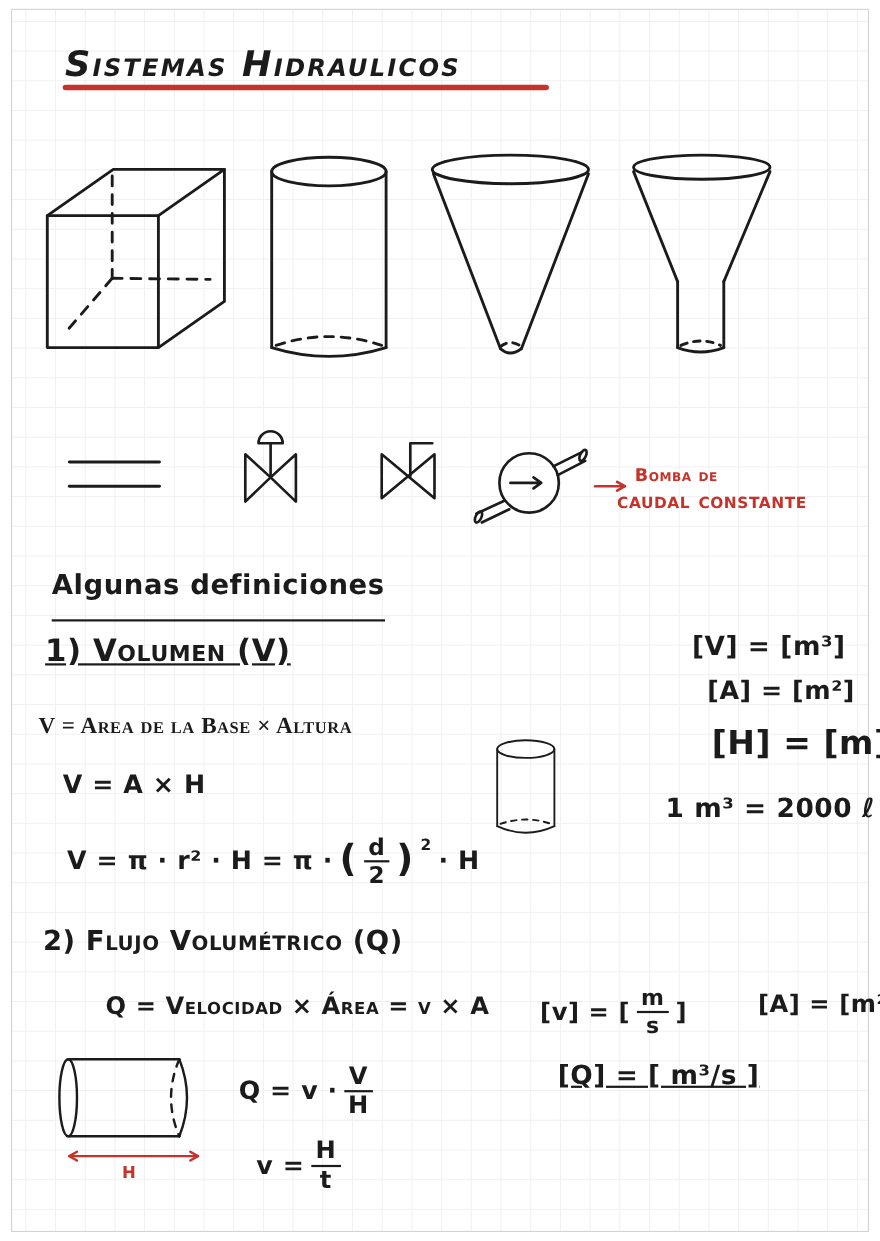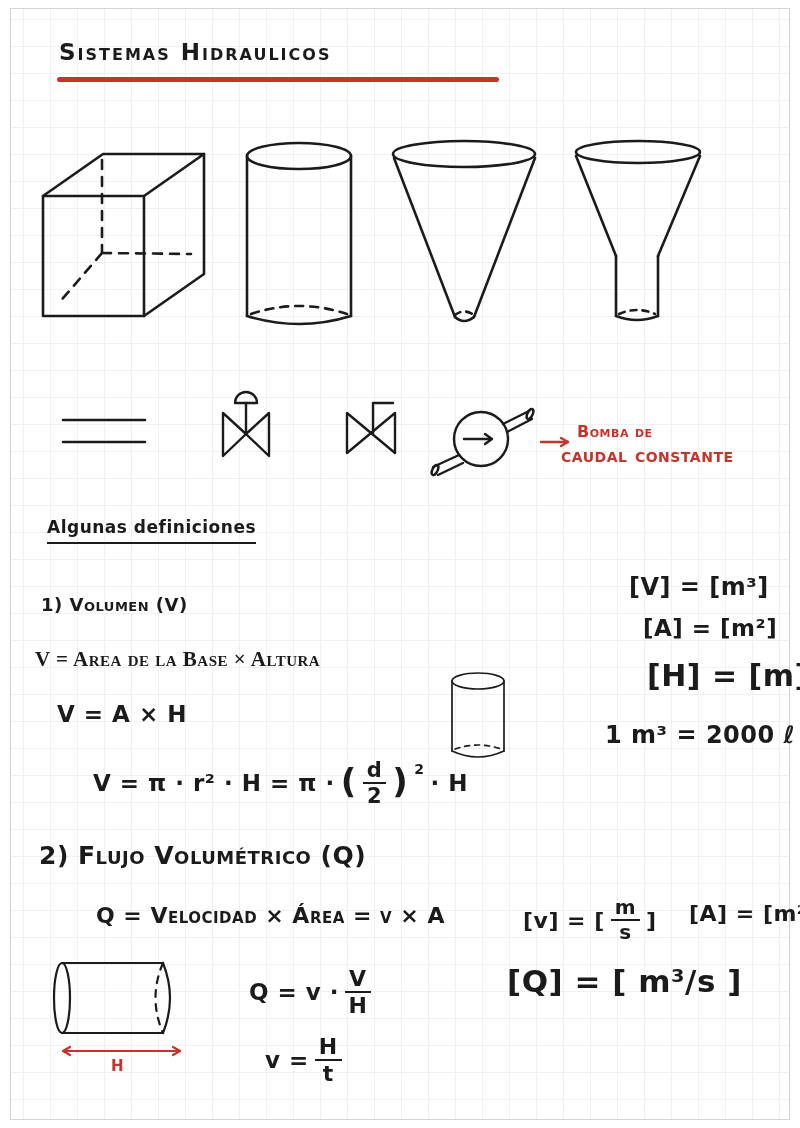--- a/index.html
+++ b/index.html
@@ -18,26 +18,26 @@
   .abs{position:absolute;}
   .hw{font-weight:bold; color:var(--ink); letter-spacing:0.5px; white-space:nowrap;}
   .sc{font-variant:small-caps;}
   .red{color:var(--accent);}
   svg{display:block; overflow:visible;}
   .stroke{stroke:var(--ink); fill:none; stroke-linecap:round; stroke-linejoin:round;}
   .rstroke{stroke:var(--accent); fill:none; stroke-linecap:round; stroke-linejoin:round;}
   .frac{display:inline-flex; flex-direction:column; align-items:center; line-height:1.05; vertical-align:middle;}
   .frac .num{border-bottom:2.2px solid var(--ink); padding:0 4px 1px;}
   .frac .den{padding-top:1px;}
-  .frow{display:flex; align-items:center; gap:6px;margin-left:32px;}
+  .frow{display:flex; align-items:center; gap:6px;}
   .paren{font-size:34px; font-weight:600; line-height:1; transform:translateY(-2px);}
   .exp{font-size:14px; font-weight:bold; display:inline-block; transform:translateY(-14px);}
-  .title{font-size:23px; letter-spacing:2px;}
+  .title{font-size:32px; letter-spacing:2px;font-style:italic;}
   .underline-red{background:var(--accent); height:4.5px; border-radius:3px;}
-  .defs-head{font-size:17px; border-bottom:2.5px solid var(--ink); padding-bottom:5px;}
+  .defs-head{font-size:25px; border-bottom:2.5px solid var(--ink); padding-bottom:17px;}
 </style>
 </head>
 <body>
 
 <div class="page">
 
   <div class="abs hw sc title" style="left:48px; top:30px;">Sistemas Hidraulicos</div>
   <div class="abs underline-red" style="left:46px; top:68px; width:442px;"></div>
 
   <svg class="abs" style="left:28px; top:137px;" width="175" height="180" viewBox="0 0 175 180">
@@ -124,21 +124,21 @@
     <g class="rstroke" stroke-width="2.4">
       <path d="M2,9 L29,9"></path>
       <path d="M29,9 L22,5 M29,9 L22,13"></path>
     </g>
   </svg>
   <div class="abs hw sc red" style="left:566px; top:413px; font-size:16px;">Bomba de</div>
   <div class="abs hw sc red" style="left:550px; top:434px; font-size:20px;">caudal constante</div>
 
   <div class="abs hw defs-head" style="left:36px; top:508px;">Algunas definiciones</div>
 
-  <div class="abs hw sc" style="left:30px; top:585px; font-size:18px;">1) Volumen (V)</div>
+  <div class="abs hw sc" style="left:30px; top:566px; font-size:28px;text-decoration:underline;">1) Volumen (V)</div>
 
   <div class="abs hw" style="left:618px; top:564px; font-size:24px;">[V] = [m³]</div>
   <div class="abs hw" style="left:632px; top:606px; font-size:23px;">[A] = [m²]</div>
   <div class="abs hw" style="left:636px; top:649px; font-size:30px;">[H] = [m]</div>
   <div class="abs hw" style="left:594px; top:712px; font-size:24px;">1 m³ = 2000 ℓ</div>
 
   <div class="abs hw sc" style="left:24px; top:638px; font-size:21px;font-family:Liberation Serif, serif;">V = Area de la Base × Altura</div>
 
   <svg class="abs" style="left:438px; top:662px;" width="58" height="95" viewBox="0 0 58 95">
     <g class="stroke" stroke-width="1.7">
@@ -170,21 +170,21 @@
 
   <div class="abs hw frow" style="left:480px; top:888px; font-size:22px;">
     <span>[v] = [</span>
     <span class="frac" style="font-size:20px;">
       <span class="num">m</span>
       <span class="den">s</span>
     </span>
     <span>]</span>
   </div>
   <div class="abs hw" style="left:678px; top:892px; font-size:22px;">[A] = [m²]</div>
-  <div class="abs hw" style="left:496px; top:954px; font-size:31px;">[Q] = [ m³/s ]</div>
+  <div class="abs hw" style="left:496px; top:954px; font-size:24px;text-decoration:underline;">[Q] = [ m³/s ]</div>
 
   <svg class="abs" style="left:40px; top:952px;" width="135" height="78" viewBox="0 0 135 78">
     <g class="stroke" stroke-width="2.2">
       <ellipse cx="11" cy="37" rx="8" ry="35"></ellipse>
       <path d="M11,2 L112,2"></path>
       <path d="M11,72 L112,72"></path>
       <path d="M112,2 Q97,37 112,72" stroke-dasharray="7 7"></path>
       <path d="M112,2 Q126,37 112,72"></path>
     </g>
   </svg>

